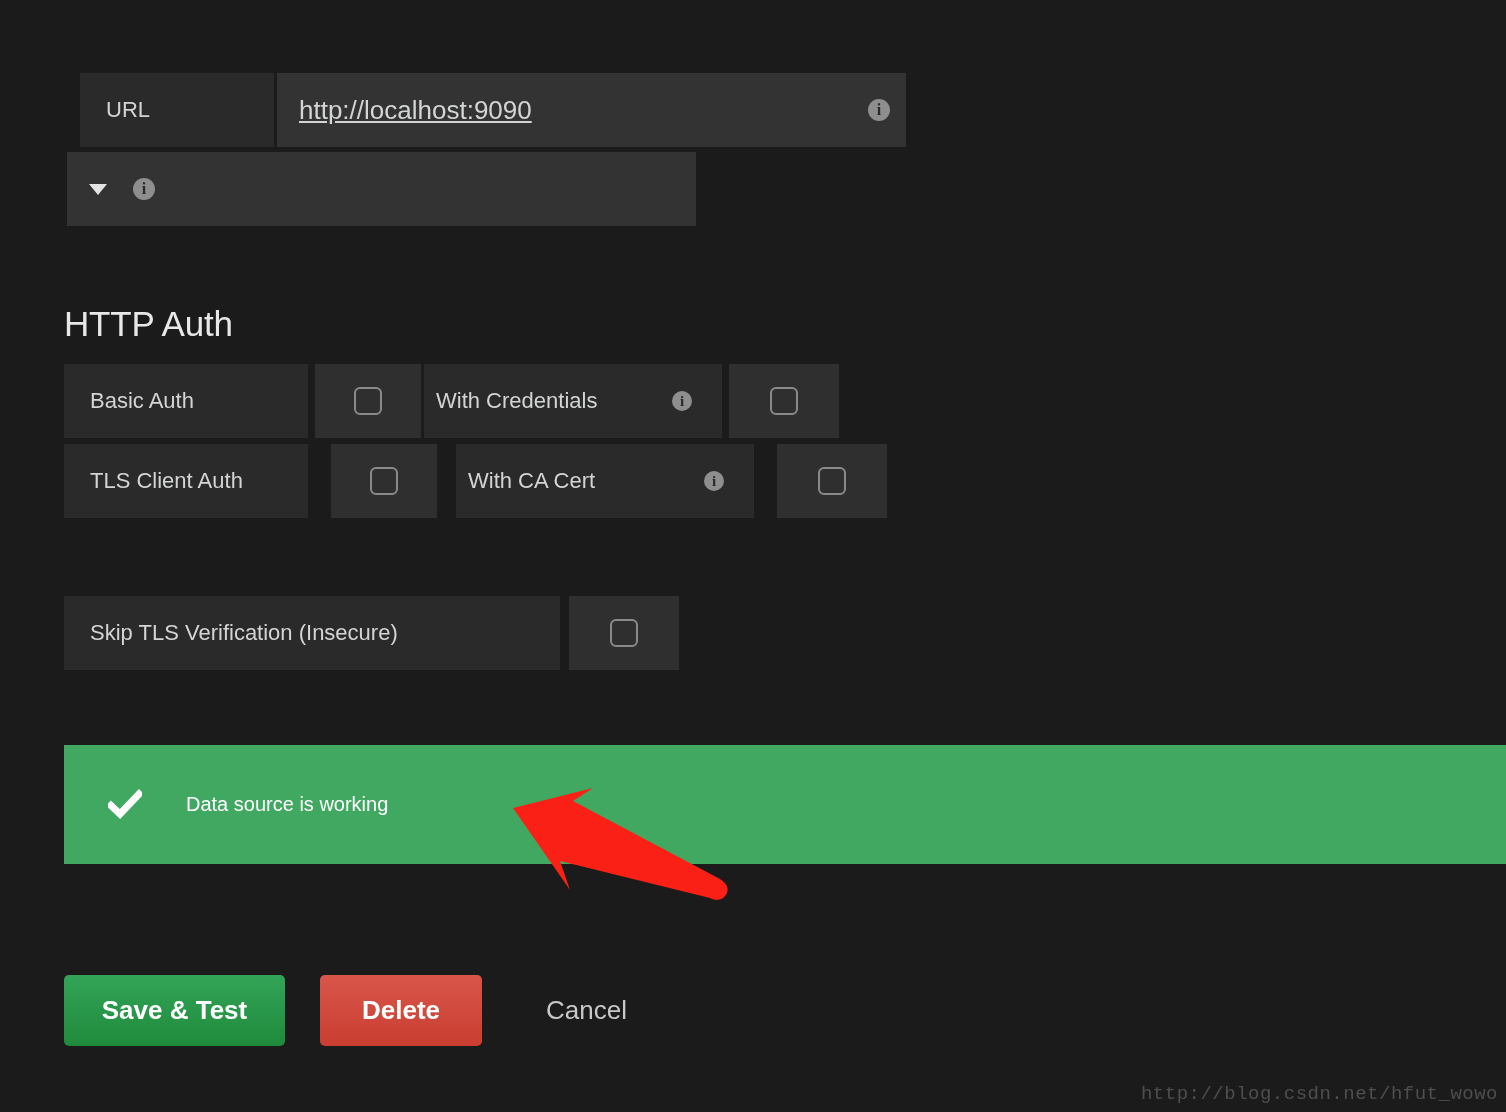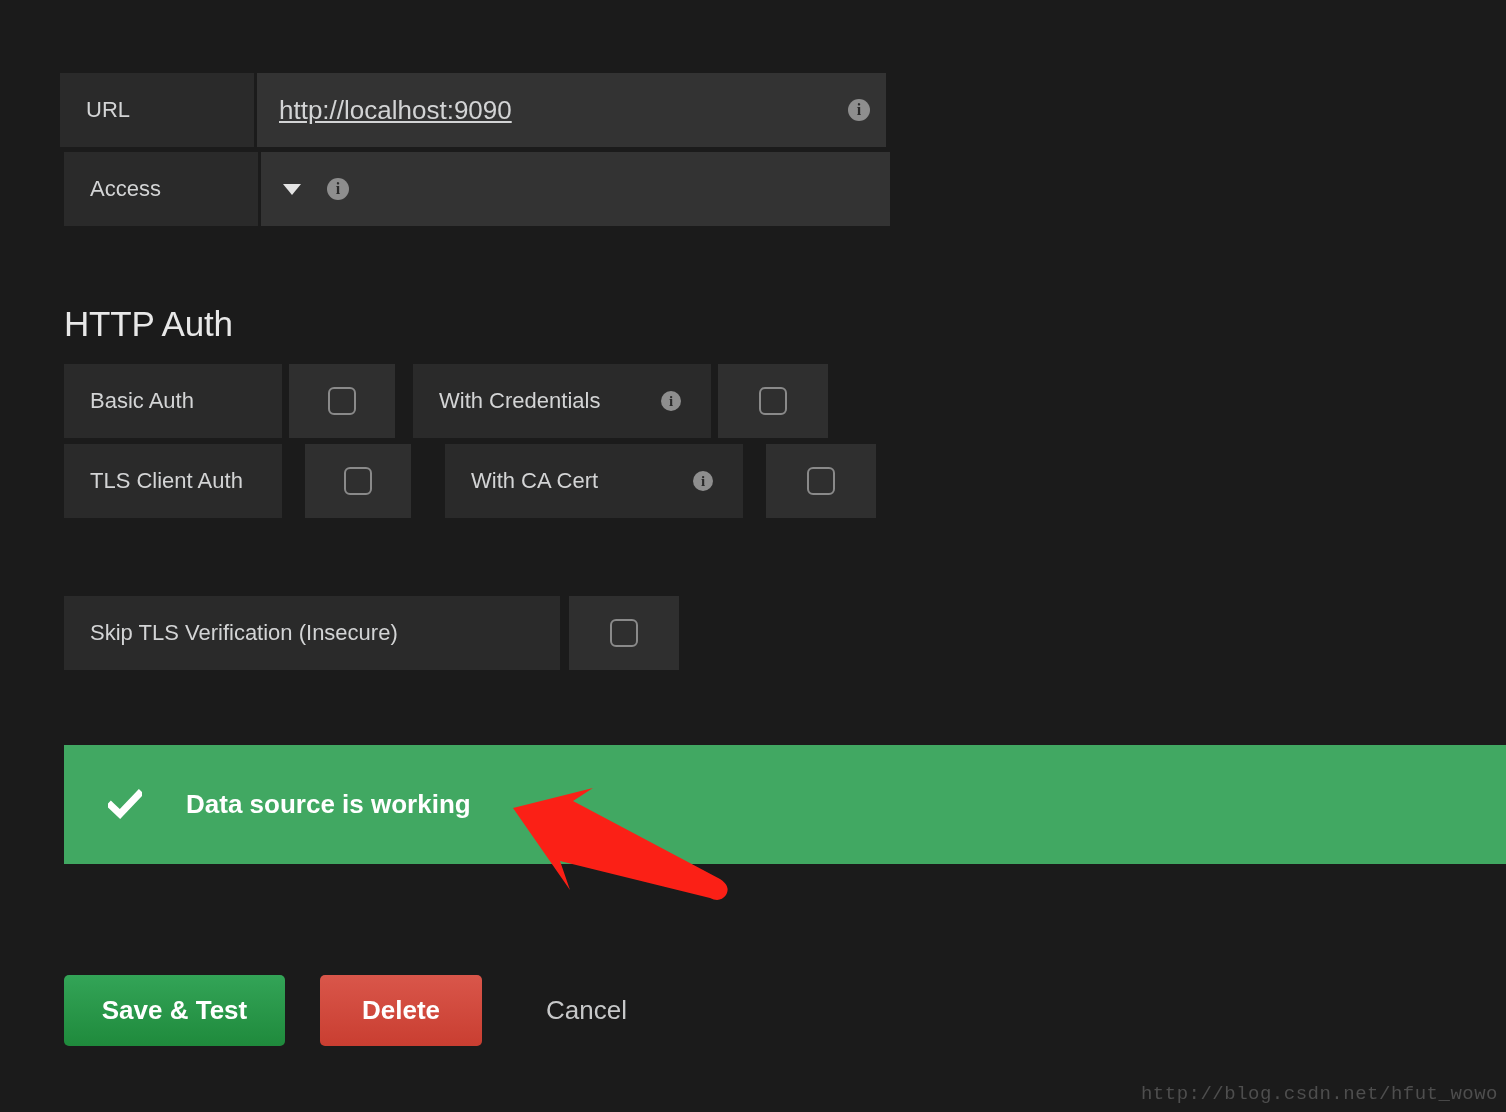--- a/index.html
+++ b/index.html
@@ -89,42 +89,42 @@
     justify-content: center;
   }
   .checkbox {
     width: 28px; height: 28px;
     border: 2px solid #8a8a8a;
     border-radius: 6px;
     background: transparent;
   }
 
   
-  #row-url     { left: 60px; top: 73px; border-radius: 12px; }
+  #row-url     { left: 80px; top: 73px; border-radius: 12px; }
   #row-access  { left: 64px; top: 152px; }
   #row-url .label-cell,
   #row-access .label-cell { width: 194px; height: 74px; }
   #row-url .input-cell,
   #row-access .input-cell { width: 629px; height: 74px; margin-left: 3px; }
 
   
   #auth-row-1 { left: 64px; top: 364px; }
   #auth-row-2 { left: 64px; top: 444px; gap: 16px; }
   .auth-label {
-    width: 218px; height: 74px;
+    width: 244px; height: 74px;
   }
   .auth-cb {
     width: 106px; height: 74px; margin-left: 7px;
   }
   .auth-label2 {
-    width: 298px; height: 74px; margin-left: 18px;
+    width: 298px; height: 74px; margin-left: 3px;
     display: flex; align-items: center;
     justify-content: space-between;
     background: #2a2a2a;
-    padding-left: 26px; padding-right: 30px;
+    padding-left: 12px; padding-right: 30px;
     font-size: 22px; color: #d3d4d5;
     white-space: nowrap;
   }
   .auth-cb2 {
     width: 110px; height: 74px; margin-left: 7px;
   }
 
   
   #row-skiptls { left: 64px; top: 596px; }
   #row-skiptls .label-cell { width: 496px; height: 74px; font-size: 22px; }
@@ -142,22 +142,22 @@
     align-items: center;
     padding-left: 44px;
   }
   .check-icon {
     width: 34px; height: 34px;
     flex: 0 0 auto;
     margin-right: 44px;
   }
   .check-icon svg { display: block; }
   #banner-text {
-    font-size: 26px;
-    font-weight: bold;
+    font-size: 20px;
+    font-weight: normal;
     color: #ffffff;
     white-space: nowrap;
   }
 
   
   #annotation-arrow {
     position: absolute;
     left: 495px;
     top: 762px;
     width: 250px;
@@ -228,21 +228,20 @@
 
   <div class="row" id="row-url">
     <div class="label-cell">URL</div>
     <div class="input-cell">
       <span class="value">http://localhost:9090</span>
       <span class="info-icon">i</span>
     </div>
   </div>
 
   <div class="row" id="row-access">
-    <div class="label-cell">Access</div>
     <div class="input-cell">
       <span class="caret"></span>
       <span class="info-icon">i</span>
     </div>
   </div>
 
   <div class="section-title" id="http-auth-title">HTTP Auth</div>
 
   <div class="row" id="auth-row-1">
     <div class="label-cell auth-label">Basic Auth</div>

